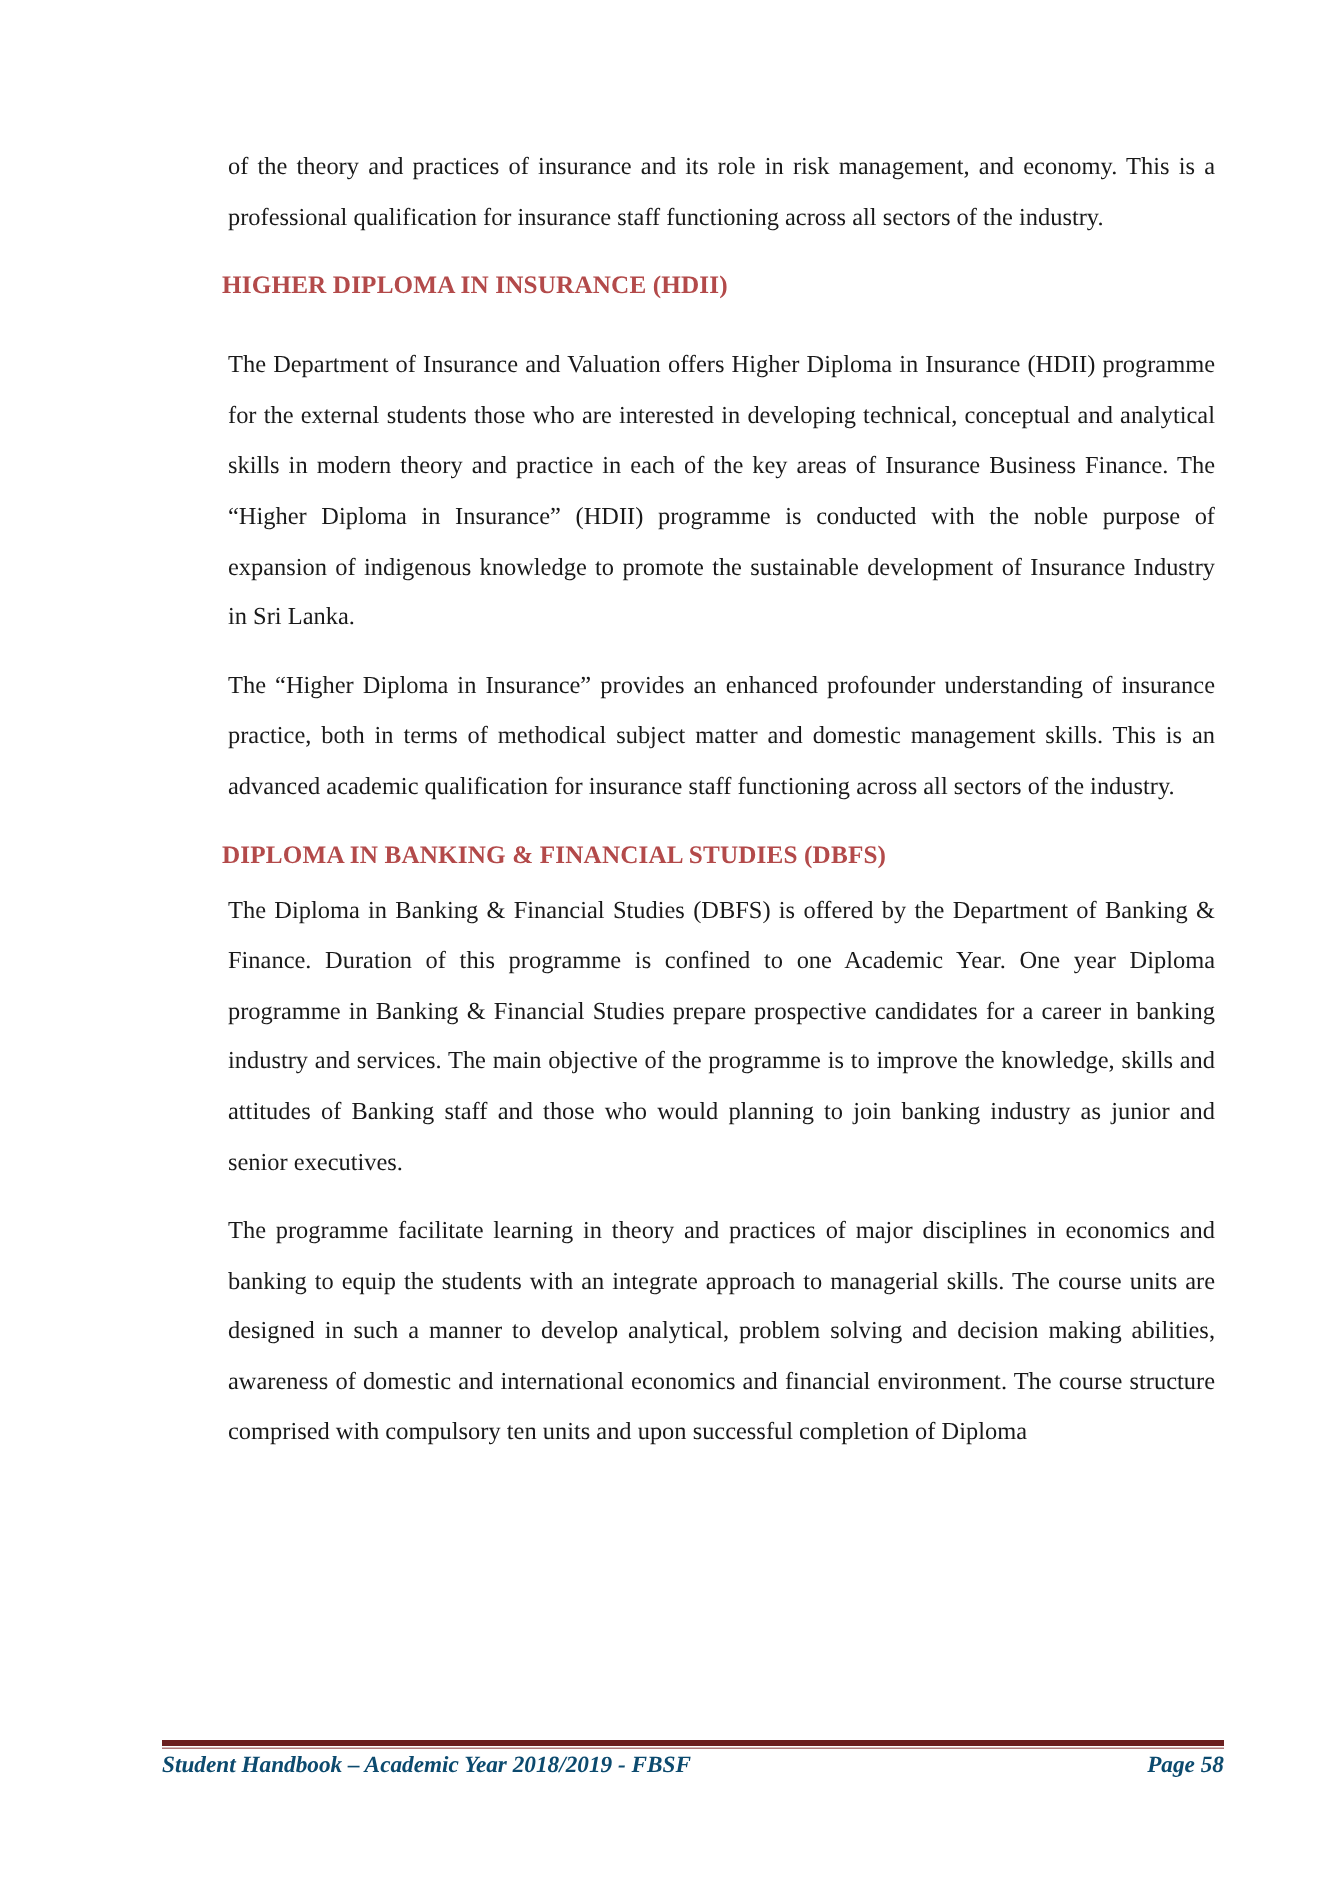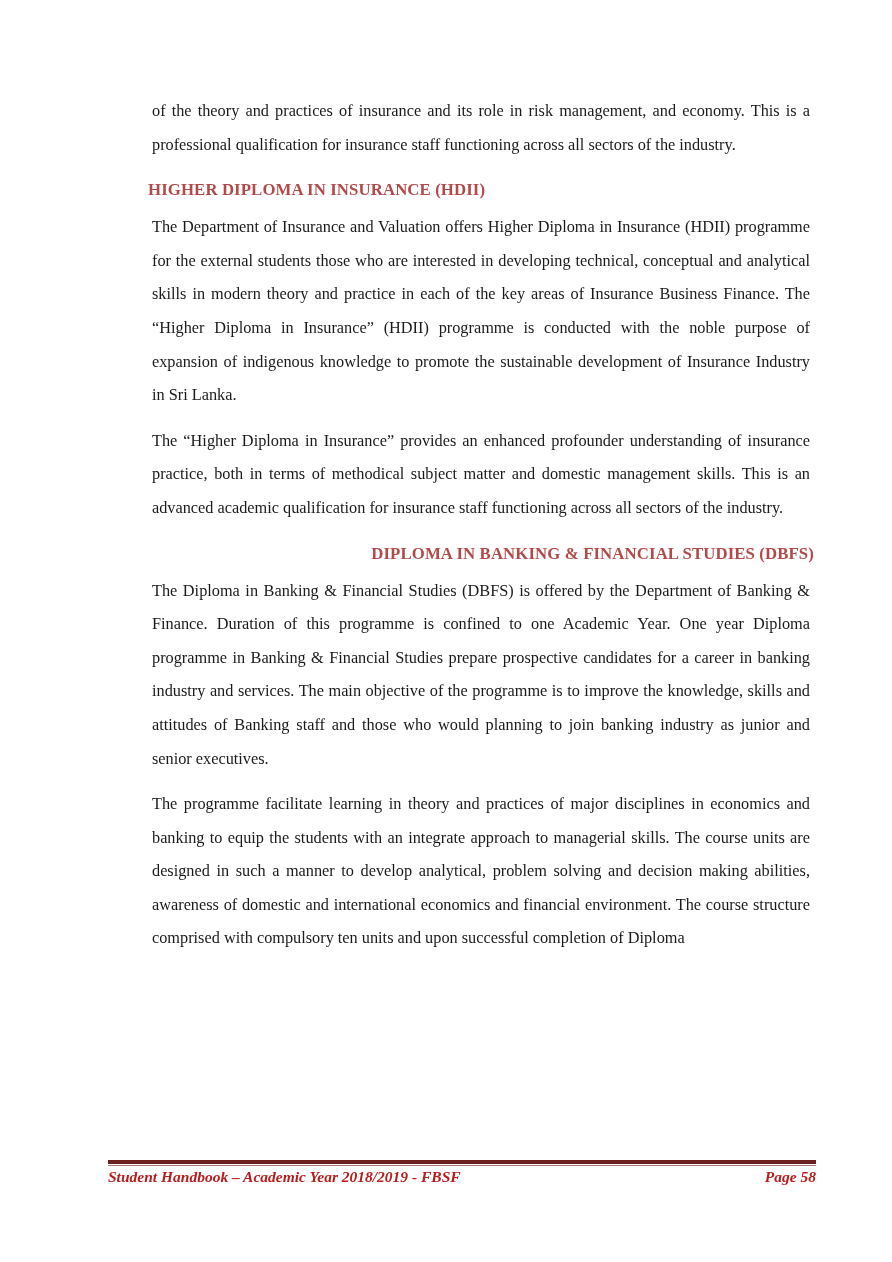--- a/index.html
+++ b/index.html
@@ -8,31 +8,31 @@
       position: absolute; left: 148px; top: 90px; width: 666px;
       font-family: "Liberation Serif", "DejaVu Serif", serif;
       color: #1a1a1a; font-size: 16.3px; line-height: 33.6px;
     }
     .para { margin: 4px; text-align: justify; }
     .sp-after { margin-bottom: 12px; }
     .heading {
       margin: 0; color: #b34a4a; font-weight: bold;
       font-size: 16.8px; line-height: 33px; letter-spacing: 0.1px;
     }
-    .h1 { margin-top: 0px; margin-bottom: 4px; }
-    .h2 { margin-top: 0px; margin-bottom: 4px; text-align: right; }
+    .h1 { margin-top: 0px; margin-bottom: 20px; }
+    .h2 { margin-top: 0px; margin-bottom: 4px; }
     .footer {
       position: absolute; left: 108px; top: 1160px; width: 708px;
     }
     .rule-thick { height: 4px; background: #6b1f1f; }
     .rule-thin { height: 1px; background: #b07a7a; margin-top: 1px; }
     .footer-text {
       display: flex; justify-content: space-between; margin-top: 2px;
       font-family: "Liberation Serif", "DejaVu Serif", serif;
-      font-style: italic; font-weight: bold; color: #b91c1c; font-size: 15.5px; align-items: center;
+      font-style: italic; font-weight: bold; color: #0c4a6e; font-size: 15.5px; align-items: center;
     }
   </style>
 </head>
 <body>
 
 <div class="page">
   <p class="para sp-after">of the theory and practices of insurance and its role in risk management, and economy. This is a professional qualification for insurance staff functioning across all sectors of the industry.</p>
 
   <h2 class="heading h1">HIGHER DIPLOMA IN INSURANCE (HDII)</h2>
   <p class="para sp-after">The Department of Insurance and Valuation offers Higher Diploma in Insurance (HDII) programme for the external students those who are interested in developing technical, conceptual and analytical skills in modern theory and practice in each of the key areas of Insurance Business Finance. The “Higher Diploma in Insurance” (HDII) programme is conducted with the noble purpose of expansion of indigenous knowledge to promote the sustainable development of Insurance Industry in Sri Lanka.</p>

